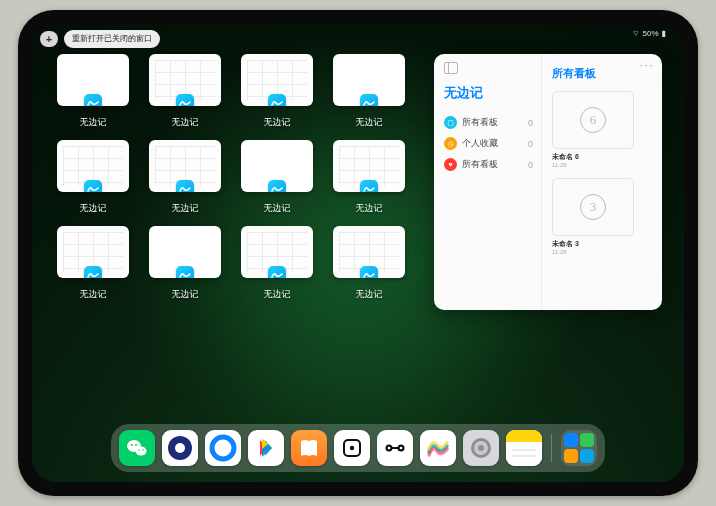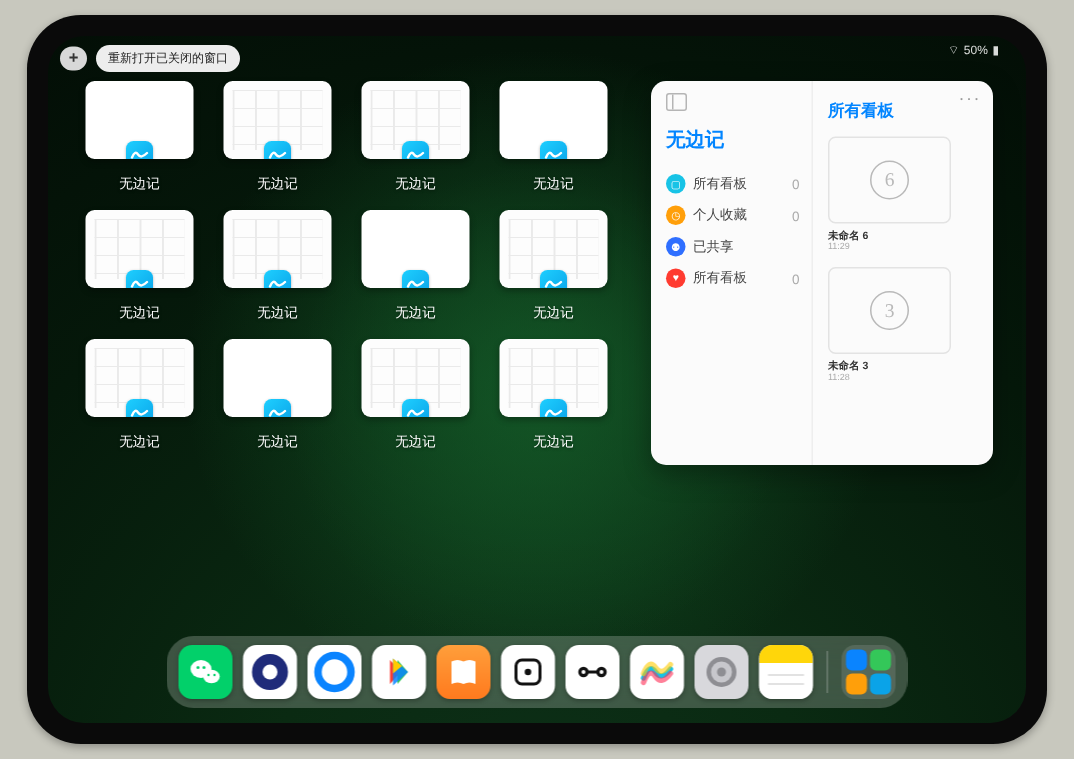--- a/index.html
+++ b/index.html
@@ -448,27 +448,20 @@
               </div>
               <div class="nav-item">
                 <div class="nav-left">
                   <div class="nav-icon" style="background:#ff9f0a">◷</div>
                   <span>个人收藏</span>
                 </div>
                 <span class="nav-count">0</span>
               </div>
               <div class="nav-item">
                 <div class="nav-left">
-                  <div class="nav-icon" style="background:#2f6fff">⚉</div>
-                  <span>已共享</span>
-                </div>
-                <span class="nav-count"></span>
-              </div>
-              <div class="nav-item">
-                <div class="nav-left">
                   <div class="nav-icon" style="background:#ff3b30">♥</div>
                   <span>所有看板</span>
                 </div>
                 <span class="nav-count">0</span>
               </div>
             </div>
         </div>
         <div class="boards">
           <h3>所有看板</h3>
           <div id="boardlist">

